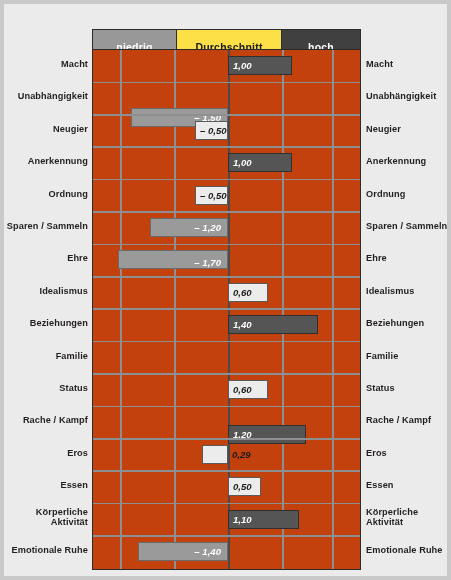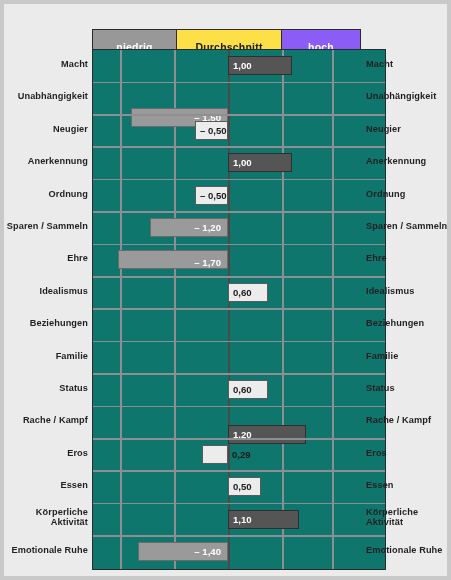--- a/index.html
+++ b/index.html
@@ -41,29 +41,30 @@
     display:flex;
   }
   .hcell{
     box-sizing:border-box;
     display:flex;align-items:center;justify-content:center;
     font-size:10.5px;font-weight:bold;
     letter-spacing:.2px;
   }
   .h-low{width:84px;background:#989898;color:#ffffff;border-right:1.5px solid #2b2b2b;}
   .h-mid{width:105px;background:#fde047;color:#1a1a1a;border-right:1.5px solid #2b2b2b;}
-  .h-high{width:78px;background:#8b5cf6;color:#ffffff;}
+  .h-high{width:78px;background:#404040;color:#ffffff;}
 
   
   #grid{
-    position:absolute;left:0;top:36px;width:294px;height:521px;
+    position:absolute;left:0;top:36px;width:269px;height:521px;
     box-sizing:border-box;
     border:1.5px solid #2b2b2b;
-    background:#0f766e;
+    background:#c2410c;
     overflow:hidden;
+    font-style:italic;
   }
   .vline{position:absolute;top:0;bottom:0;width:1.6px;background:#8d8f92;}
   .vline.center{width:2.4px;background:#4a4a4a;}
   .hline{position:absolute;left:0;right:0;height:1.6px;background:#8d8f92;}
 
   .row{position:absolute;left:0;right:0;}
   .bar{
     position:absolute;
     height:19px;top:6px;
     box-sizing:border-box;
@@ -199,20 +200,25 @@
             <span class="v">– 1,70</span>
           </div>
         </div>
         <div class="hline" style="top: 226px;"></div>
         <div class="row" style="top: 226.8px; height: 32.4px;">
           <div class="bar light" style="width: 40px; left: 135px;">
             <span class="v">0,60</span>
           </div>
         </div>
         <div class="hline" style="top: 258.4px;"></div>
+        <div class="row" style="top: 259.2px; height: 32.4px;">
+          <div class="bar dark" style="width: 90px; left: 135px;">
+            <span class="v">1,40</span>
+          </div>
+        </div>
         <div class="hline" style="top: 290.8px;"></div>
         <div class="hline" style="top: 323.2px;"></div>
         <div class="row" style="top: 324px; height: 32.4px;">
           <div class="bar light" style="width: 40px; left: 135px;">
             <span class="v">0,60</span>
           </div>
         </div>
         <div class="hline" style="top: 355.6px;"></div>
         <div class="row" style="top: 356.4px; height: 32.4px; margin-top: 13px;">
           <div class="bar dark" style="width: 78px; left: 135px;">

